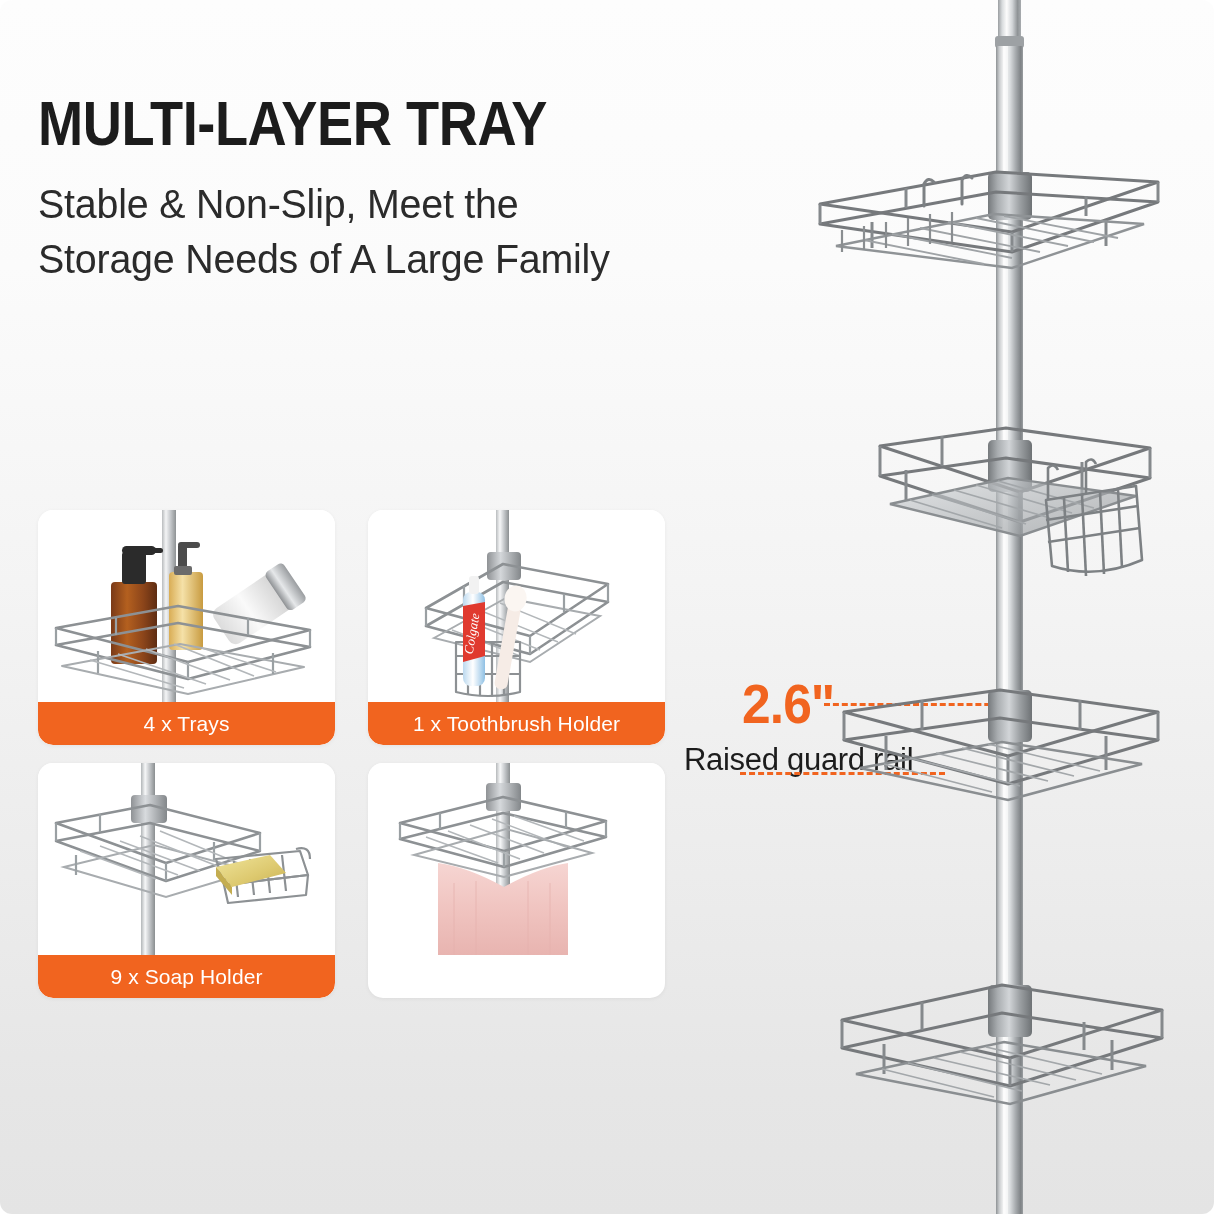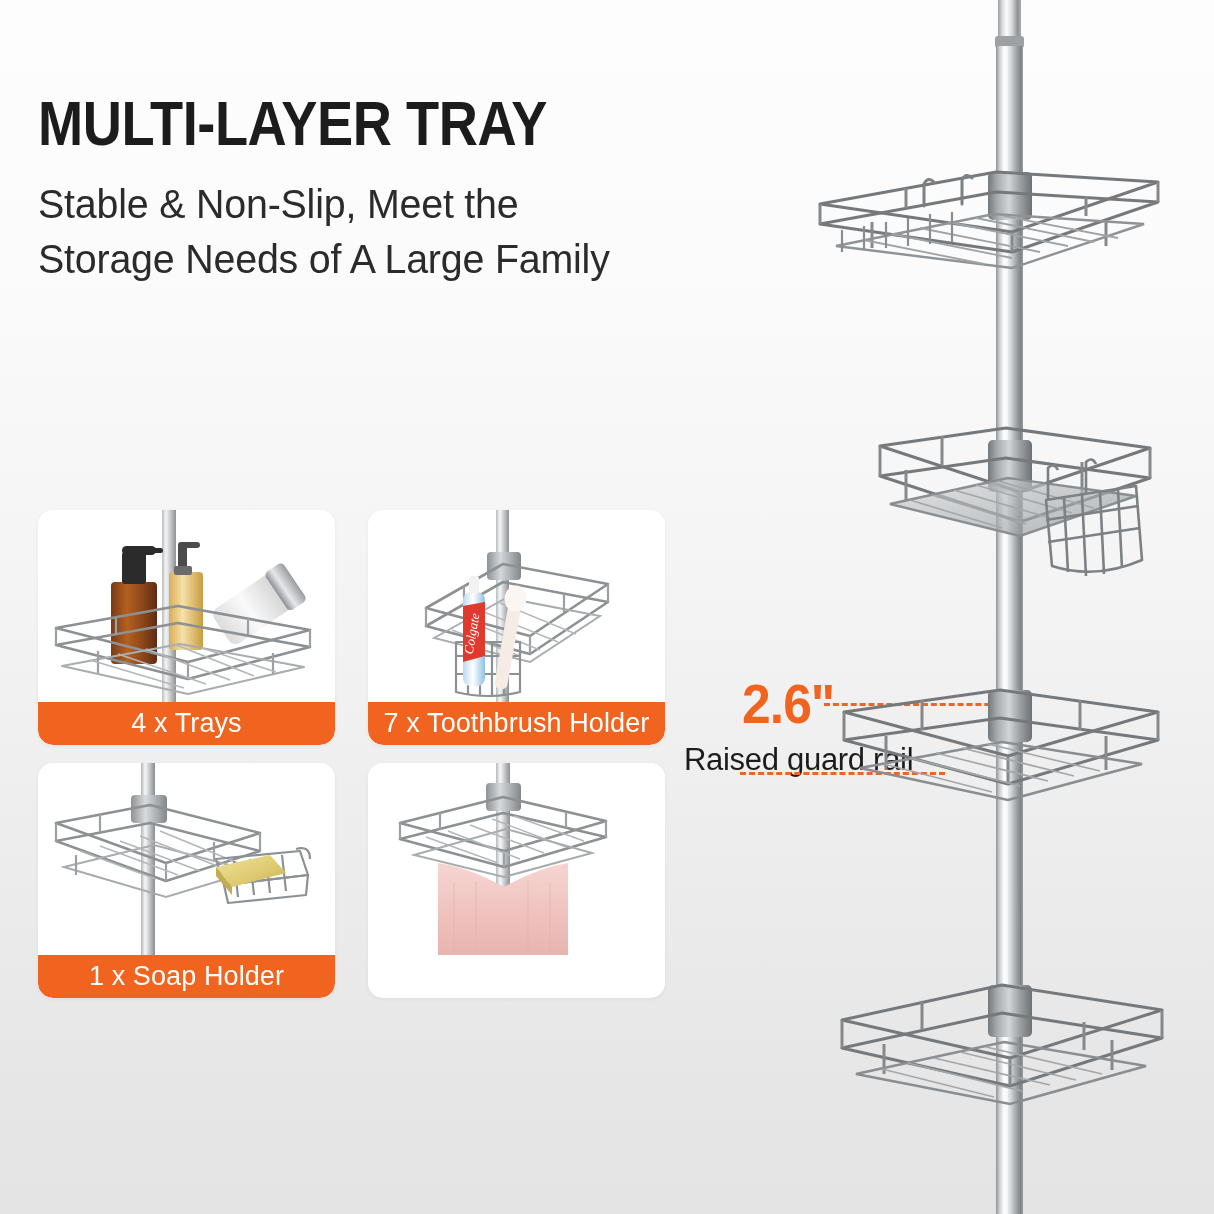--- a/index.html
+++ b/index.html
@@ -17,20 +17,21 @@
     height:1214px;
     background:
       linear-gradient(180deg,
         #fdfdfd 0%,
         #fbfbfb 22%,
         #f4f4f4 48%,
         #ececec 72%,
         #e6e6e6 90%,
         #e4e4e4 100%);
     overflow:hidden;
+    border-radius:12px;
   }
   
   #headline-block { position:absolute; left:38px; top:92px; width:740px; }
   #headline {
     font-family:"Liberation Sans Narrow","Liberation Sans", sans-serif;
     font-weight:bold;
     font-size:63px;
     line-height:1.0;
     letter-spacing:-0.5px;
     color:#1c1c1c;
@@ -72,21 +73,21 @@
     background:#ffffff;
   }
   .card-photo svg { position:absolute; left:0; top:0; }
   .card-caption {
     position:absolute;
     left:0; right:0; bottom:0;
     height:43px;
     background:#f1641f;
     border-radius:0 0 15px 15px;
     color:#ffffff;
-    font-size:27px;
+    font-size:21px;
     display:flex;
     align-items:center;
     justify-content:center;
     letter-spacing:0.1px;
   }
   
   #callout { position:absolute; left:684px; top:676px; width:300px; }
   #callout-value {
     font-family:"Liberation Sans Narrow","Liberation Sans", sans-serif;
     font-weight:bold;
@@ -277,21 +278,21 @@
             <text x="106" y="126" fill="#ffffff" font-size="13" font-family="Liberation Serif, serif" font-style="italic" text-anchor="middle" transform="rotate(-80 106 124)">Colgate</text>
             <rect x="101" y="66" width="10" height="18" rx="3" fill="#f2f2f2"></rect>
           </g>
 
           <g transform="rotate(10 142 120)">
             <rect x="136" y="88" width="13" height="92" rx="6" fill="#f6ece6"></rect>
             <ellipse cx="142" cy="88" rx="11" ry="13" fill="#fbf6f2"></ellipse>
           </g>
         </svg>
       </div>
-      <div class="card-caption">7 x Toothbrush Holder</div>
+      <div class="card-caption">1 x Toothbrush Holder</div>
     </div>
 
     <div class="card">
       <div class="card-photo">
         <svg width="297" height="192" viewBox="0 0 297 192">
           <defs>
             <linearGradient id="c3pole" x1="0" y1="0" x2="1" y2="0">
               <stop offset="0%" stop-color="#b2b6b8"></stop>
               <stop offset="30%" stop-color="#f6f7f8"></stop>
               <stop offset="62%" stop-color="#c3c6c9"></stop>
@@ -344,21 +345,21 @@
             <line x1="212" y1="96" x2="216" y2="132"></line>
             <line x1="228" y1="94" x2="232" y2="130"></line>
             <line x1="244" y1="92" x2="248" y2="128"></line>
             <path d="M258 86 Q272 82 272 96"></path>
           </g>
 
           <path d="M178 104 L232 92 L248 110 L194 124 Z" fill="url(#c3soap)"></path>
           <path d="M178 104 L194 124 L194 132 L178 113 Z" fill="#c4ad50"></path>
         </svg>
       </div>
-      <div class="card-caption">1 x Soap Holder</div>
+      <div class="card-caption">9 x Soap Holder</div>
     </div>
 
     <div class="card">
       <div class="card-photo">
         <svg width="297" height="192" viewBox="0 0 297 192">
           <defs>
             <linearGradient id="c4pole" x1="0" y1="0" x2="1" y2="0">
               <stop offset="0%" stop-color="#b6b9bb"></stop>
               <stop offset="30%" stop-color="#f7f8f9"></stop>
               <stop offset="62%" stop-color="#c6c9cc"></stop>

